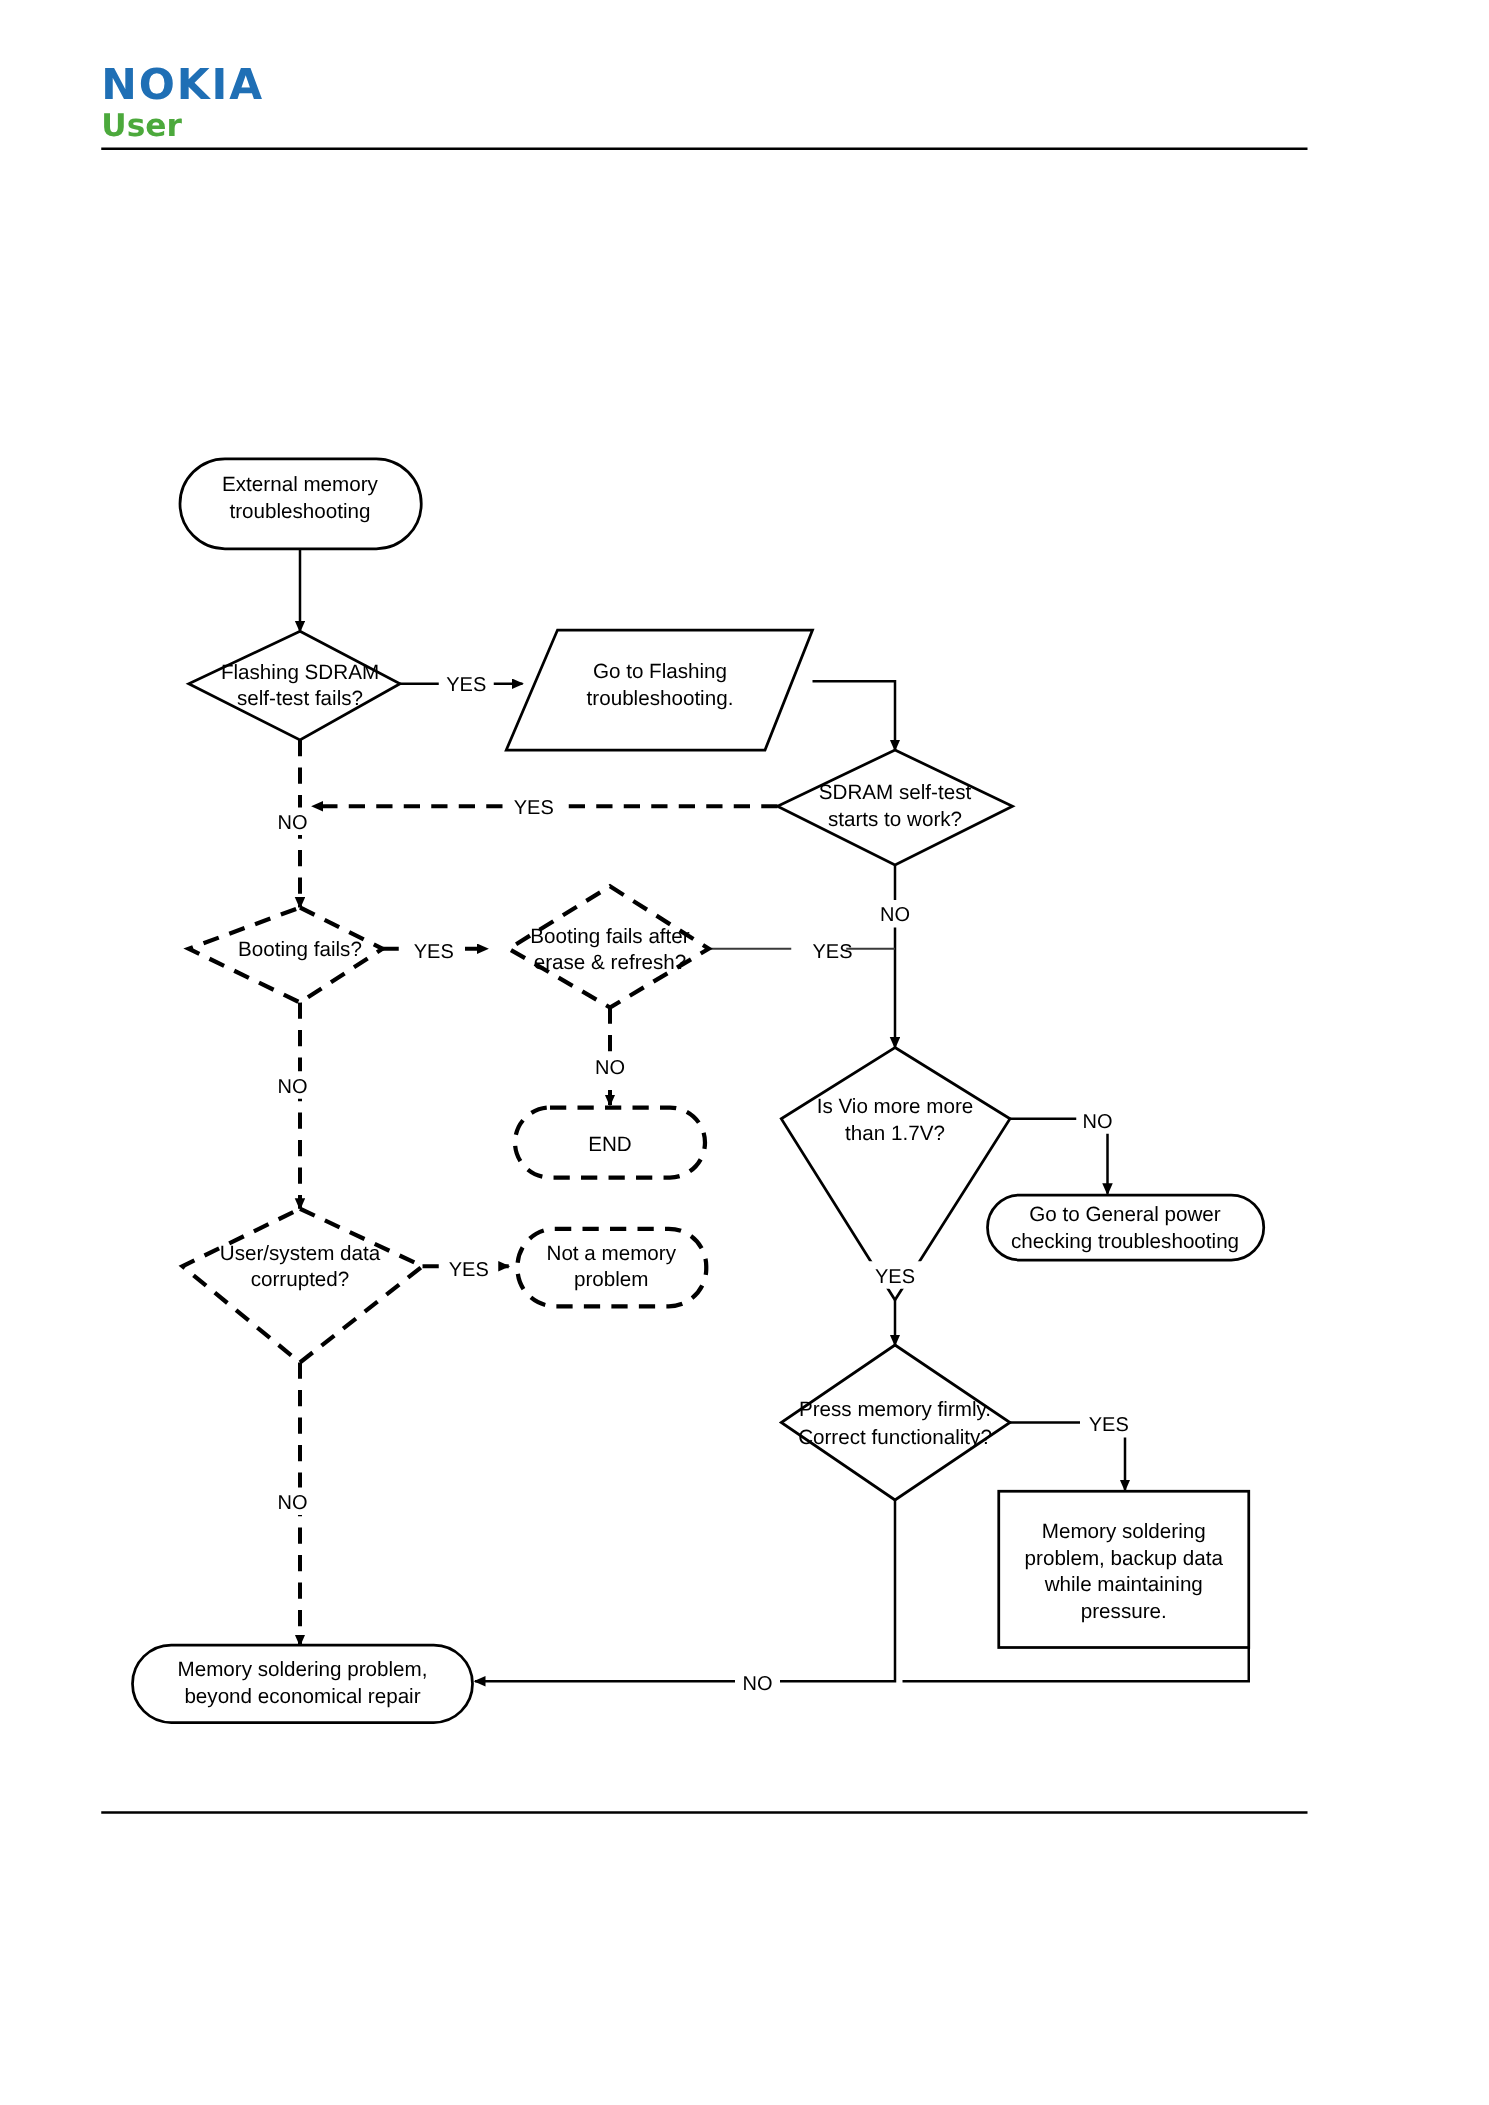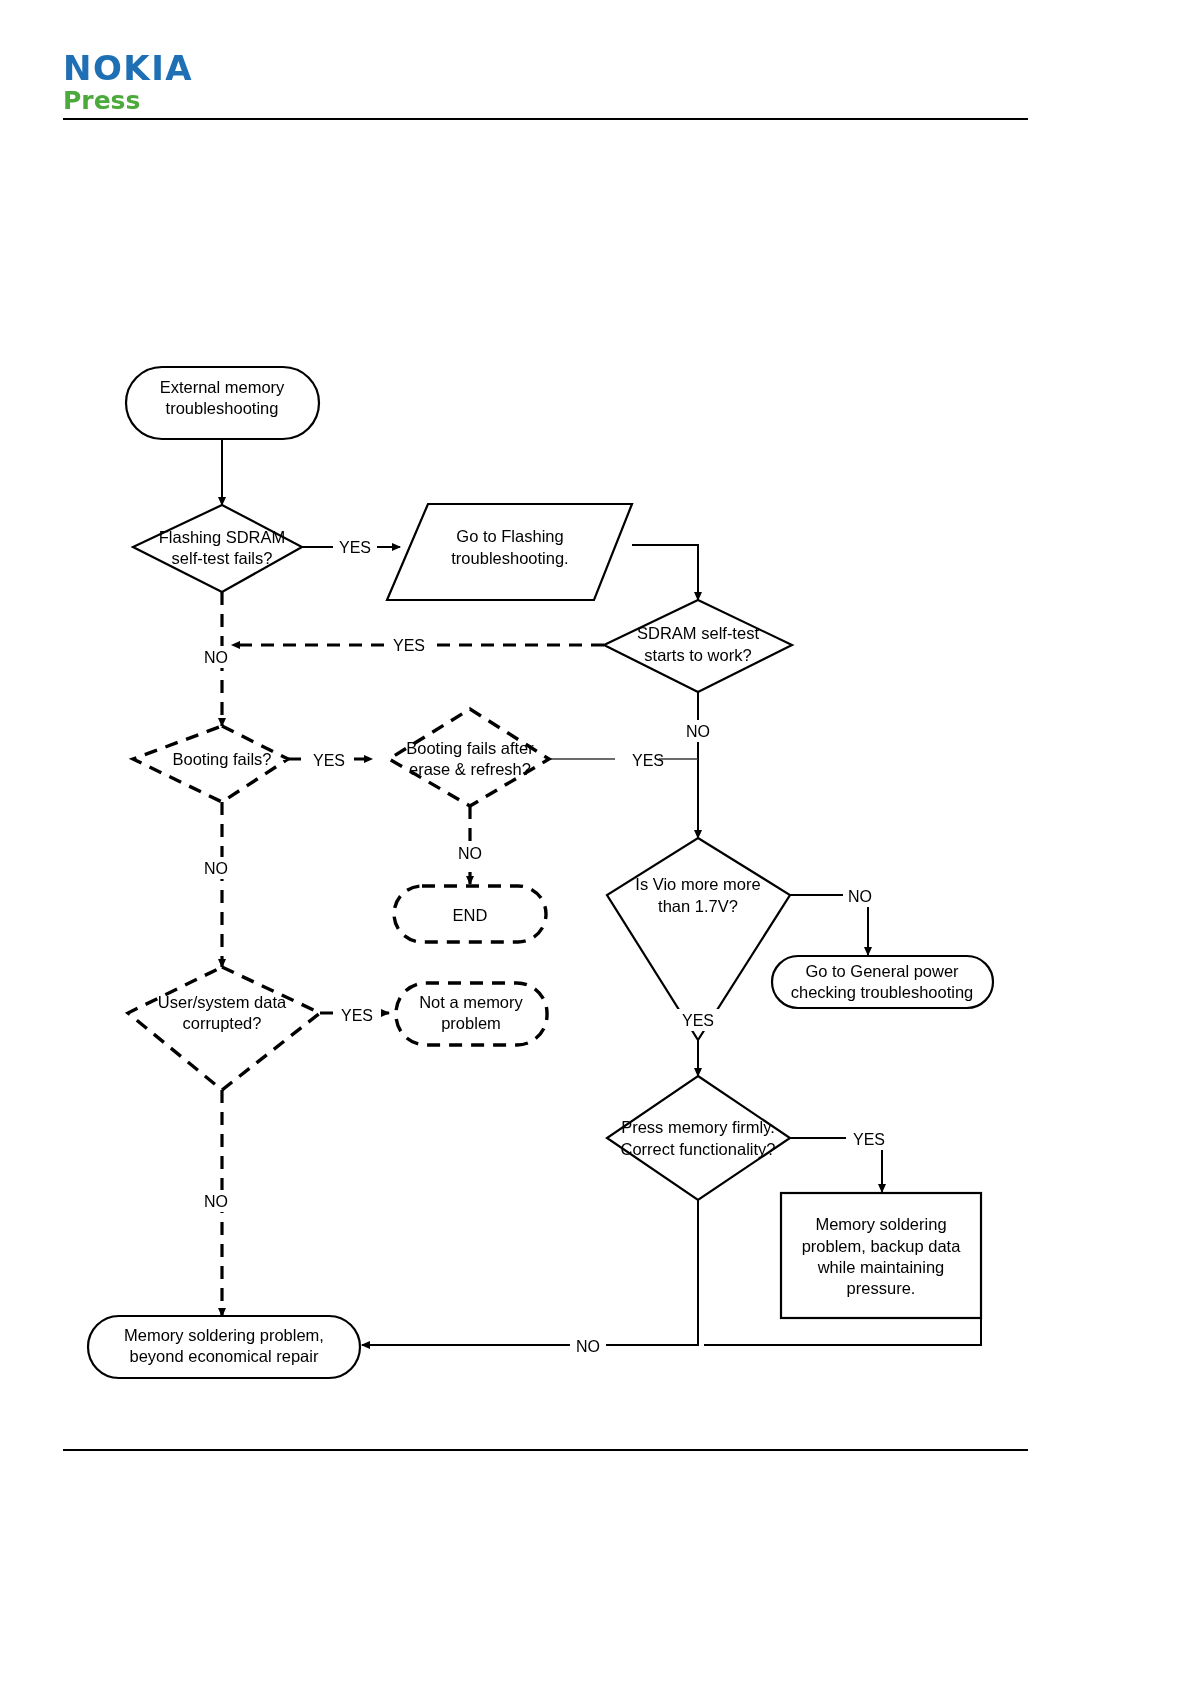--- a/index.html
+++ b/index.html
@@ -1,21 +1,21 @@
 <!DOCTYPE html>
 <html><head>
 <meta charset="utf-8">
 <style>
   html,body{margin:0;padding:0;background:#ffffff;}
   body{
     width:1191px;height:1684px;
     font-family:"Liberation Sans","DejaVu Sans",sans-serif;
     position:relative;overflow:hidden;
   }
-  .page{position:absolute;inset:0;background:#fff;}
+  .page{position:absolute;inset:0;background:#fff;margin-left:18px;}
 
   
   .header{position:absolute;left:63px;top:50px;width:1065px;}
   .logo-nokia{
     font-family:"DejaVu Sans","Liberation Sans",sans-serif;
     font-weight:bold;font-size:34px;letter-spacing:1.5px;
     color:#1f6fb5;line-height:36px;
   }
   .logo-care{
     font-family:"DejaVu Sans","Liberation Sans",sans-serif;
@@ -38,21 +38,21 @@
   }
   svg#flow text.lbl{font-size:16px;}
 </style>
 </head>
 <body>
 
 <div class="page">
 
   <div class="header">
     <div class="logo-nokia">NOKIA</div>
-    <div class="logo-care">Press</div>
+    <div class="logo-care">User</div>
   </div>
   <div class="rule-top"></div>
   <div class="rule-bottom"></div>
 
   <svg id="flow" viewBox="0 0 1191 1684">
     <defs>
       <marker id="arrow" markerWidth="11" markerHeight="11" refX="8.4" refY="4.2" orient="auto" markerUnits="userSpaceOnUse">
         <path d="M0,0 L9.5,4.2 L0,8.4 z" fill="#000"></path>
       </marker>
       <marker id="arrowSmall" markerWidth="10" markerHeight="10" refX="7.6" refY="3.8" orient="auto" markerUnits="userSpaceOnUse">

